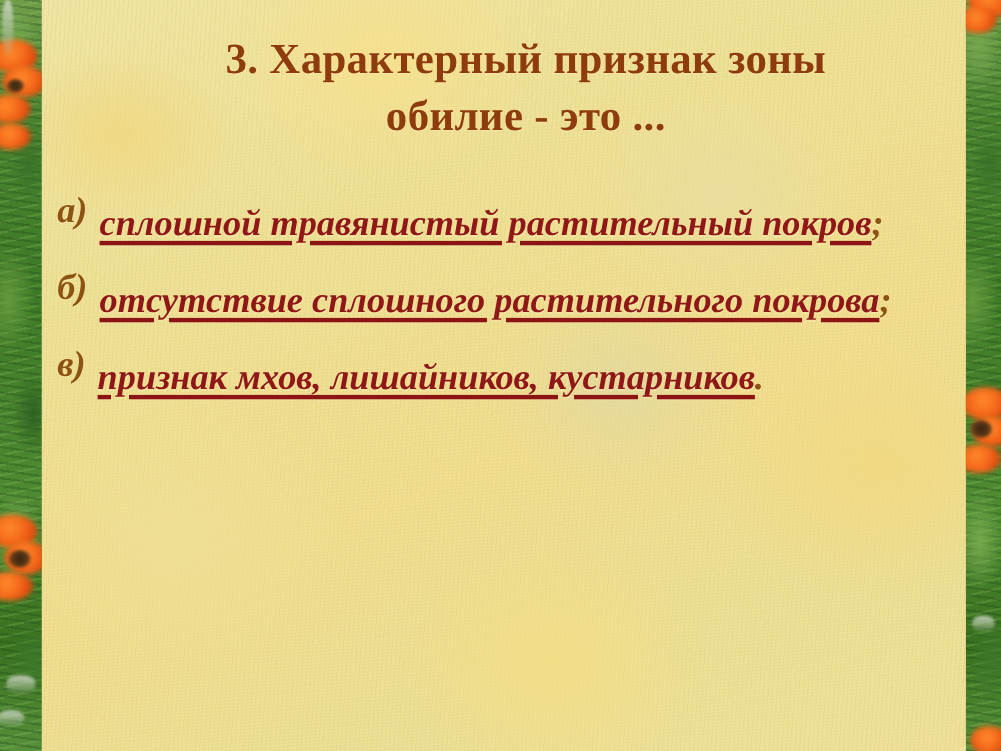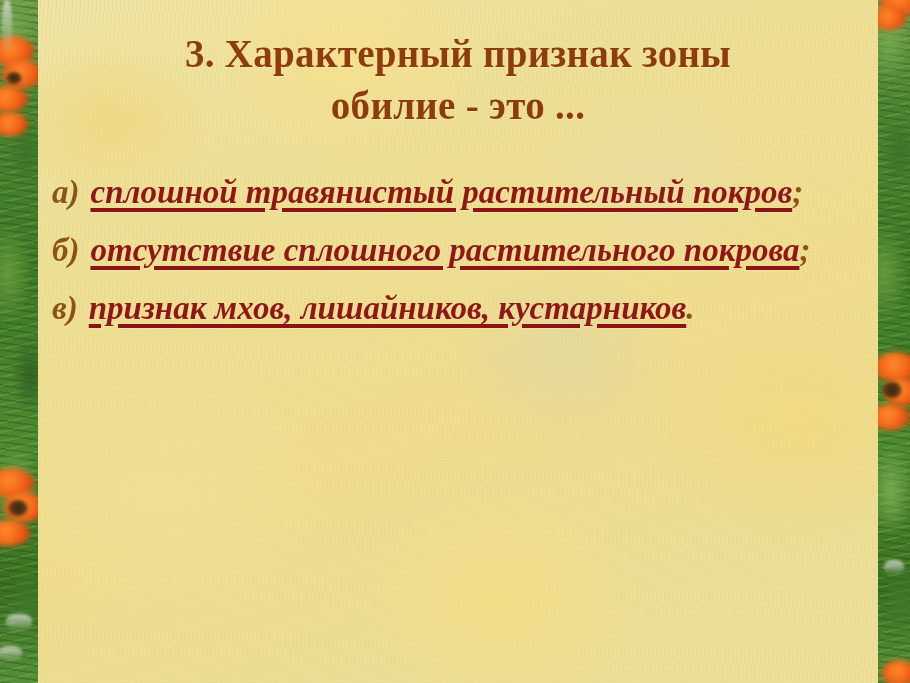--- a/index.html
+++ b/index.html
@@ -88,20 +88,21 @@
     left: 0;
     top: 28px;
     width: 840px;
     text-align: center;
     color: #8e3c0d;
     font-size: 39px;
     font-weight: bold;
     line-height: 52px;
     letter-spacing: 0.3px;
     text-shadow: 0 1px 0 rgba(255,240,190,0.45);
+    padding-left: 20px;
   }
   .slide-title .line { display: block; }
 
   .options {
     position: absolute;
     left: 14px;
     top: 166px;
     width: 826px;
   }
 
@@ -120,20 +121,21 @@
     color: #8d5312;
     padding-right: 11px;
     white-space: nowrap;
     text-shadow: 0 1px 0 rgba(255,240,190,0.4);
   }
 
   .option-body {
     flex: 1 1 auto;
     color: #8f1717;
     text-shadow: 0 1px 0 rgba(255,240,190,0.35);
+    margin-top: 12px;
   }
 
   .option-body .ul {
     text-decoration: underline;
     text-decoration-thickness: 4px;
     text-underline-offset: 5px;
     text-decoration-color: #8c1414;
   }
 
   .option-body .punct {

